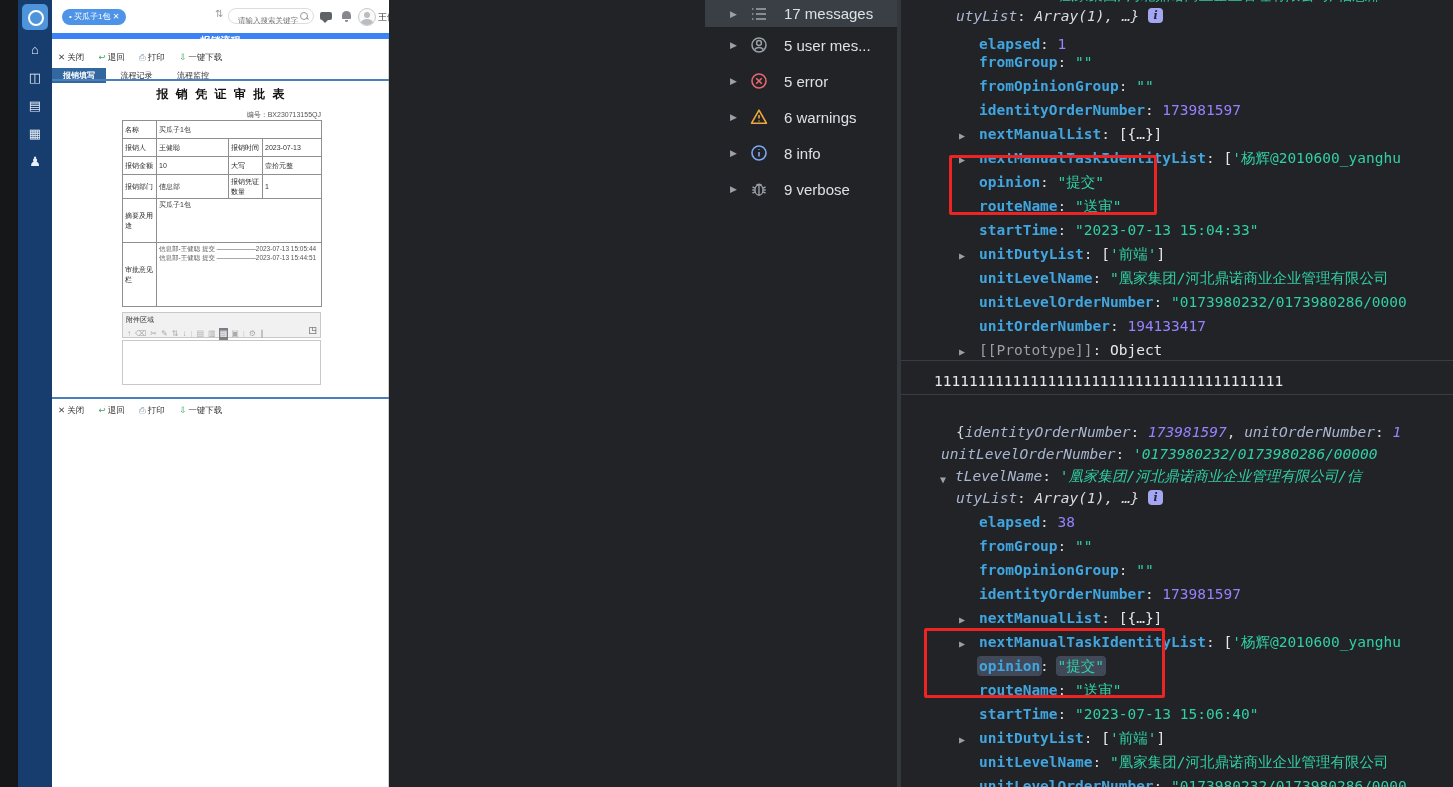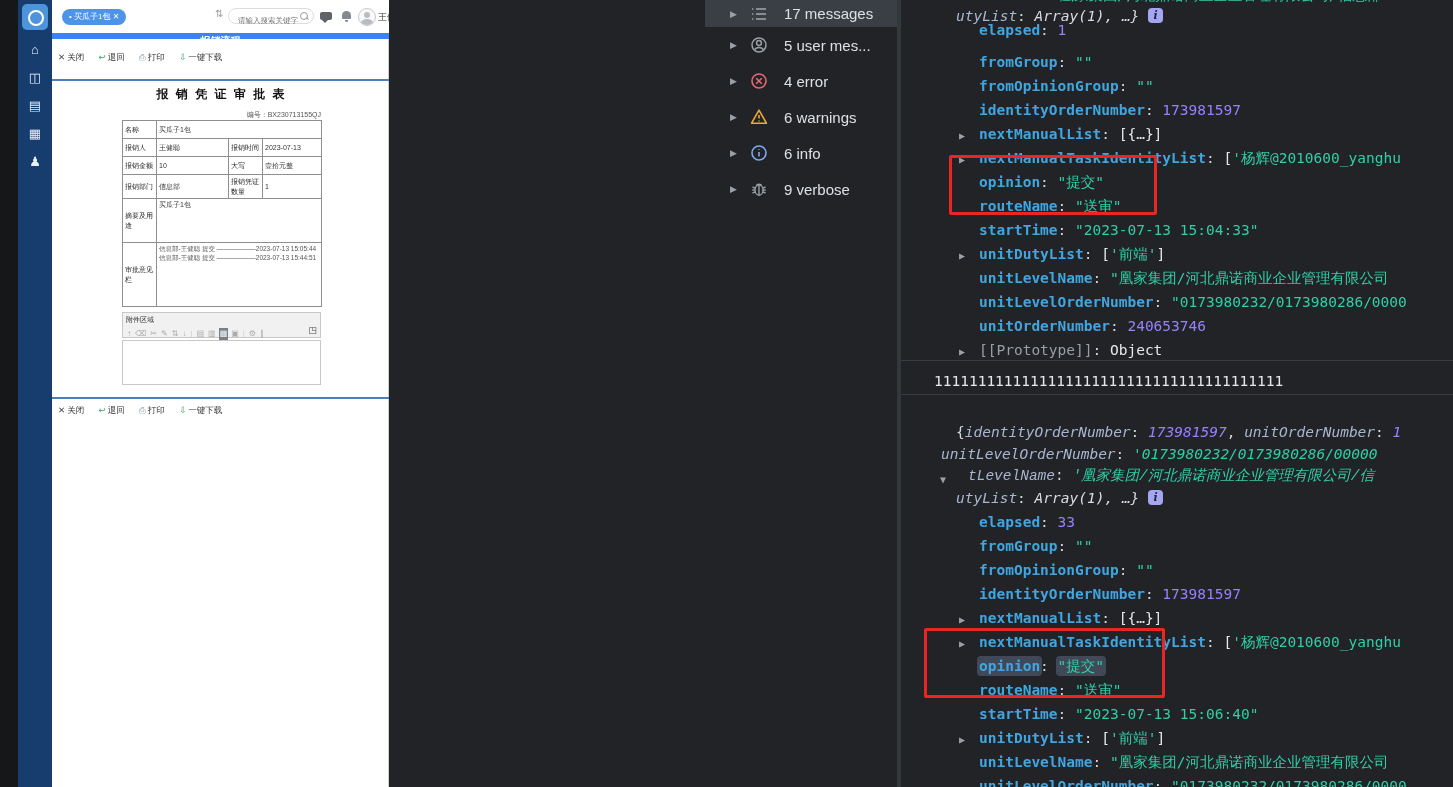--- a/index.html
+++ b/index.html
@@ -125,20 +125,25 @@
 
     <div id="titlebar">报销流程</div>
 
     <div class="toolbar" id="toolbar1">
       <span class="tbtn"><span class="ic ic-close">✕</span><span>关闭</span></span>
       <span class="tbtn"><span class="ic ic-back">↩</span><span>退回</span></span>
       <span class="tbtn"><span class="ic ic-print">⎙</span><span>打印</span></span>
       <span class="tbtn"><span class="ic ic-down">⇩</span><span>一键下载</span></span>
     </div>
 
+    <div id="tabs">
+      <span class="tab active">报销填写</span>
+      <span class="tab">流程记录</span>
+      <span class="tab">流程监控</span>
+    </div>
     <div id="tab-underline"></div>
 
     <div id="form-title">报 销 凭 证 审 批 表</div>
     <div id="doc-no"><span>编号：</span><span>BX230713155QJ</span></div>
 
     <table id="bx-table">
       <colgroup>
           <col style="width:34px">
           <col style="width:72px">
           <col style="width:34px">
@@ -228,21 +233,21 @@
     </div>
     <div class="mrow">
       <span class="marr">▶</span>
       <svg class="micon" width="18" height="18" viewBox="0 0 18 18">
           <g stroke="#e9686f" stroke-width="1.6" fill="none">
             <circle cx="9" cy="9" r="7"></circle>
             <line x1="6.2" y1="6.2" x2="11.8" y2="11.8"></line>
             <line x1="11.8" y1="6.2" x2="6.2" y2="11.8"></line>
           </g>
         </svg>
-      <span class="mlabel">4 error</span>
+      <span class="mlabel">5 error</span>
     </div>
     <div class="mrow">
       <span class="marr">▶</span>
       <svg class="micon" width="18" height="18" viewBox="0 0 18 18">
           <g stroke="#f0a73b" stroke-width="1.6" fill="none">
             <path d="M9,2.2 L16.4,15.2 L1.6,15.2 Z" stroke-linejoin="round"></path>
             <line x1="9" y1="7" x2="9" y2="10.6"></line>
             <line x1="9" y1="12.6" x2="9" y2="13.4"></line>
           </g>
         </svg>
@@ -250,21 +255,21 @@
     </div>
     <div class="mrow">
       <span class="marr">▶</span>
       <svg class="micon" width="18" height="18" viewBox="0 0 18 18">
           <g stroke="#7fa9f5" stroke-width="1.6" fill="none">
             <circle cx="9" cy="9" r="7"></circle>
             <line x1="9" y1="8" x2="9" y2="12.5"></line>
             <line x1="9" y1="5" x2="9" y2="5.8"></line>
           </g>
         </svg>
-      <span class="mlabel">6 info</span>
+      <span class="mlabel">8 info</span>
     </div>
     <div class="mrow">
       <span class="marr">▶</span>
       <svg class="micon" width="18" height="18" viewBox="0 0 18 18">
           <g stroke="#9aa0a6" stroke-width="1.4" fill="none">
             <ellipse cx="9" cy="10" rx="4" ry="5.2"></ellipse>
             <path d="M6.5,5.5 C7,3.8 11,3.8 11.5,5.5"></path>
             <line x1="9" y1="5" x2="9" y2="15"></line>
             <line x1="2.5" y1="7" x2="5.2" y2="8.2"></line>
             <line x1="2.5" y1="13" x2="5.2" y2="11.8"></line>
@@ -277,47 +282,47 @@
       <span class="mlabel">9 verbose</span>
     </div>
   </div>
 
   <div class="abs" id="scrollstrip"></div>
 
   <div class="abs" id="console">
     <div>
         <div class="crow" style="top: -17px; left: 150px;"><span class="si">'凰家集团/河北鼎诺商业企业管理有限公司/信息部'</span></div>
         <div class="crow" style="top: 4px; left: 55px;"><span class="pk">utyList</span><span class="pn">: </span><span class="wi">Array(1), …} </span><span class="badge">i</span></div>
-        <div class="crow" style="top: 18px; left: 58px;"><span class="arr"> </span><span class="k">elapsed</span><span class="pn">: </span><span class="n">1</span></div>
+        <div class="crow" style="top: 32px; left: 58px;"><span class="arr"> </span><span class="k">elapsed</span><span class="pn">: </span><span class="n">1</span></div>
         <div class="crow" style="top: 50px; left: 58px;"><span class="arr"> </span><span class="k">fromGroup</span><span class="pn">: </span><span class="s">""</span></div>
         <div class="crow" style="top: 74px; left: 58px;"><span class="arr"> </span><span class="k">fromOpinionGroup</span><span class="pn">: </span><span class="s">""</span></div>
         <div class="crow" style="top: 98px; left: 58px;"><span class="arr"> </span><span class="k">identityOrderNumber</span><span class="pn">: </span><span class="n">173981597</span></div>
         <div class="crow" style="top: 122px; left: 58px;"><span class="arr">▶</span><span class="k">nextManualList</span><span class="pn">: </span><span class="w">[{…}]</span></div>
         <div class="crow" style="top: 146px; left: 58px;"><span class="arr">▶</span><span class="k">nextManualTaskIdentityList</span><span class="pn">: </span><span class="w">[</span><span class="s">'杨辉@2010600_yanghu</span></div>
         <div class="crow" style="top: 170px; left: 58px;"><span class="arr"> </span><span class="k">opinion</span><span class="pn">: </span><span class="s">"提交"</span></div>
         <div class="crow" style="top: 194px; left: 58px;"><span class="arr"> </span><span class="k">routeName</span><span class="pn">: </span><span class="s">"送审"</span></div>
         <div class="crow" style="top: 218px; left: 58px;"><span class="arr"> </span><span class="k">startTime</span><span class="pn">: </span><span class="s">"2023-07-13 15:04:33"</span></div>
         <div class="crow" style="top: 242px; left: 58px;"><span class="arr">▶</span><span class="k">unitDutyList</span><span class="pn">: </span><span class="w">[</span><span class="s">'前端'</span><span class="w">]</span></div>
         <div class="crow" style="top: 266px; left: 58px;"><span class="arr"> </span><span class="k">unitLevelName</span><span class="pn">: </span><span class="s">"凰家集团/河北鼎诺商业企业管理有限公司</span></div>
         <div class="crow" style="top: 290px; left: 58px;"><span class="arr"> </span><span class="k">unitLevelOrderNumber</span><span class="pn">: </span><span class="s">"0173980232/0173980286/0000</span></div>
-        <div class="crow" style="top: 314px; left: 58px;"><span class="arr"> </span><span class="k">unitOrderNumber</span><span class="pn">: </span><span class="n">240653746</span></div>
+        <div class="crow" style="top: 314px; left: 58px;"><span class="arr"> </span><span class="k">unitOrderNumber</span><span class="pn">: </span><span class="n">194133417</span></div>
         <div class="crow" style="top: 338px; left: 58px;"><span class="arr">▶</span><span class="g">[[Prototype]]</span><span class="pn">: </span><span class="w">Object</span></div>
       </div>
     <div class="divider" style="top:360px"></div>
     <div>
         <div class="crow" style="top: 369px; left: 33px;"><span class="w">1111111111111111111111111111111111111111</span></div>
       </div>
     <div class="divider" style="top:394px"></div>
     <div>
         <div class="crow" style="top: 466px; left: 39px;"><span class="arr">▼</span></div>
         <div class="crow" style="top: 420px; left: 55px;"><span class="pn">{</span><span class="pk">identityOrderNumber</span><span class="pn">: </span><span class="ni">173981597</span><span class="pn">, </span><span class="pk">unitOrderNumber</span><span class="pn">: </span><span class="ni">1</span></div>
         <div class="crow" style="top: 442px; left: 40px;"><span class="pk">unitLevelOrderNumber</span><span class="pn">: </span><span class="si">'0173980232/0173980286/00000</span></div>
-        <div class="crow" style="top: 464px; left: 67px; font-family: Liberation Mono, monospace;"><span class="pk">tLevelName</span><span class="pn">: </span><span class="si">'凰家集团/河北鼎诺商业企业管理有限公司/信</span></div>
+        <div class="crow" style="top: 464px; left: 54px;"><span class="pk">tLevelName</span><span class="pn">: </span><span class="si">'凰家集团/河北鼎诺商业企业管理有限公司/信</span></div>
         <div class="crow" style="top: 486px; left: 55px;"><span class="pk">utyList</span><span class="pn">: </span><span class="wi">Array(1), …} </span><span class="badge">i</span></div>
-        <div class="crow" style="top: 510px; left: 58px;"><span class="arr"> </span><span class="k">elapsed</span><span class="pn">: </span><span class="n">33</span></div>
+        <div class="crow" style="top: 510px; left: 58px;"><span class="arr"> </span><span class="k">elapsed</span><span class="pn">: </span><span class="n">38</span></div>
         <div class="crow" style="top: 534px; left: 58px;"><span class="arr"> </span><span class="k">fromGroup</span><span class="pn">: </span><span class="s">""</span></div>
         <div class="crow" style="top: 558px; left: 58px;"><span class="arr"> </span><span class="k">fromOpinionGroup</span><span class="pn">: </span><span class="s">""</span></div>
         <div class="crow" style="top: 582px; left: 58px;"><span class="arr"> </span><span class="k">identityOrderNumber</span><span class="pn">: </span><span class="n">173981597</span></div>
         <div class="crow" style="top: 606px; left: 58px;"><span class="arr">▶</span><span class="k">nextManualList</span><span class="pn">: </span><span class="w">[{…}]</span></div>
         <div class="crow" style="top: 630px; left: 58px;"><span class="arr">▶</span><span class="k">nextManualTaskIdentityList</span><span class="pn">: </span><span class="w">[</span><span class="s">'杨辉@2010600_yanghu</span></div>
         <div class="crow" style="top: 654px; left: 58px;"><span class="arr"> </span><span class="k sel">opinion</span><span class="pn">: </span><span class="s sel">"提交"</span></div>
         <div class="crow" style="top: 678px; left: 58px;"><span class="arr"> </span><span class="k">routeName</span><span class="pn">: </span><span class="s">"送审"</span></div>
         <div class="crow" style="top: 702px; left: 58px;"><span class="arr"> </span><span class="k">startTime</span><span class="pn">: </span><span class="s">"2023-07-13 15:06:40"</span></div>
         <div class="crow" style="top: 726px; left: 58px;"><span class="arr">▶</span><span class="k">unitDutyList</span><span class="pn">: </span><span class="w">[</span><span class="s">'前端'</span><span class="w">]</span></div>
         <div class="crow" style="top: 750px; left: 58px;"><span class="arr"> </span><span class="k">unitLevelName</span><span class="pn">: </span><span class="s">"凰家集团/河北鼎诺商业企业管理有限公司</span></div>

